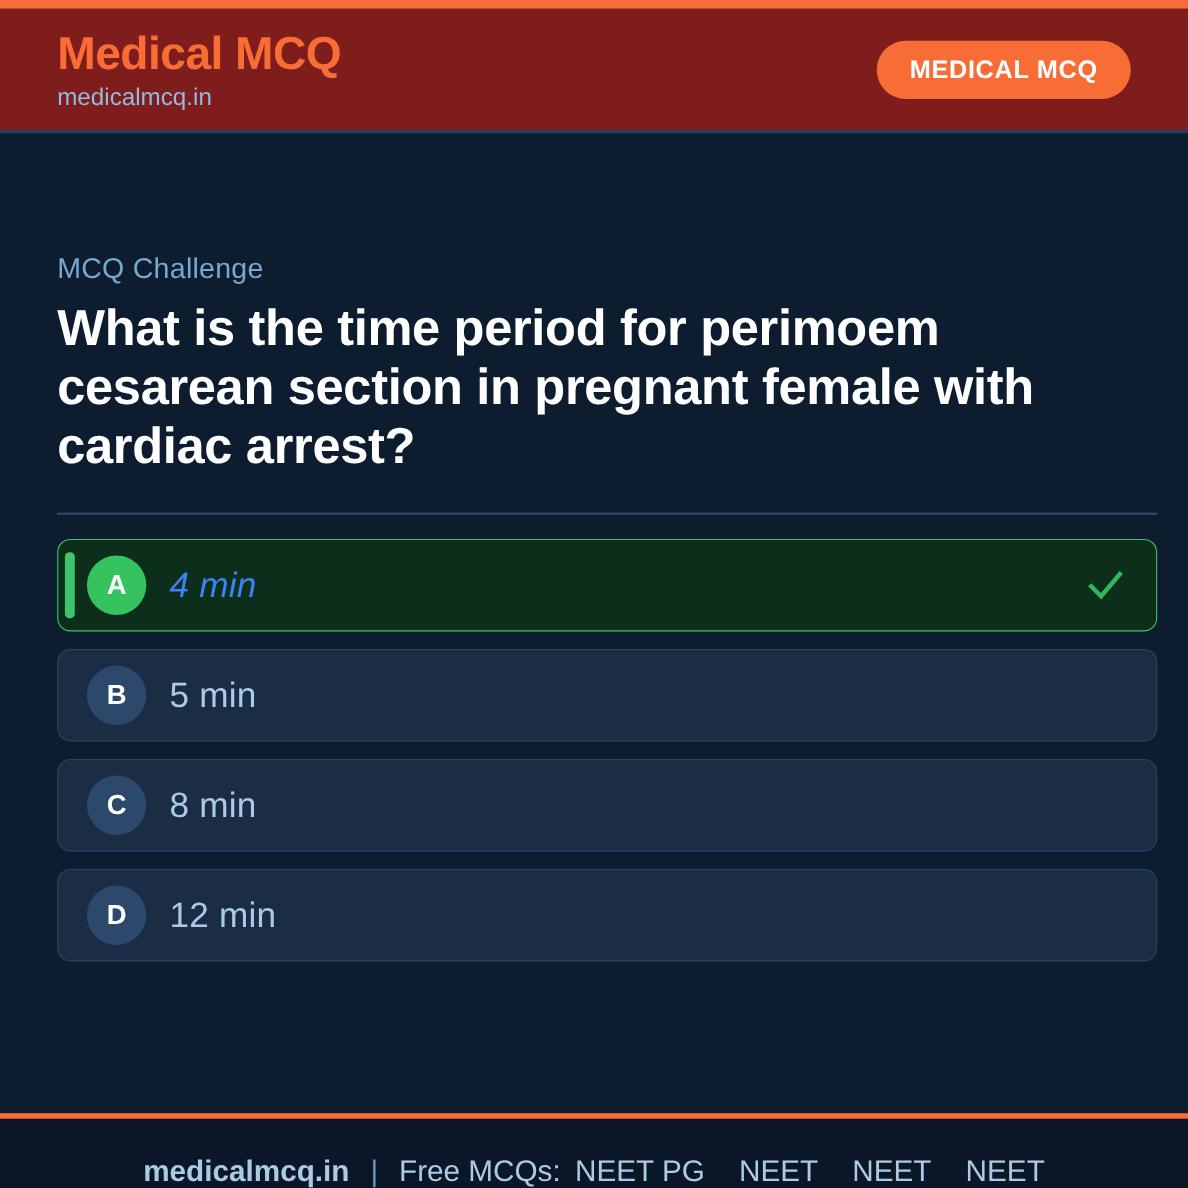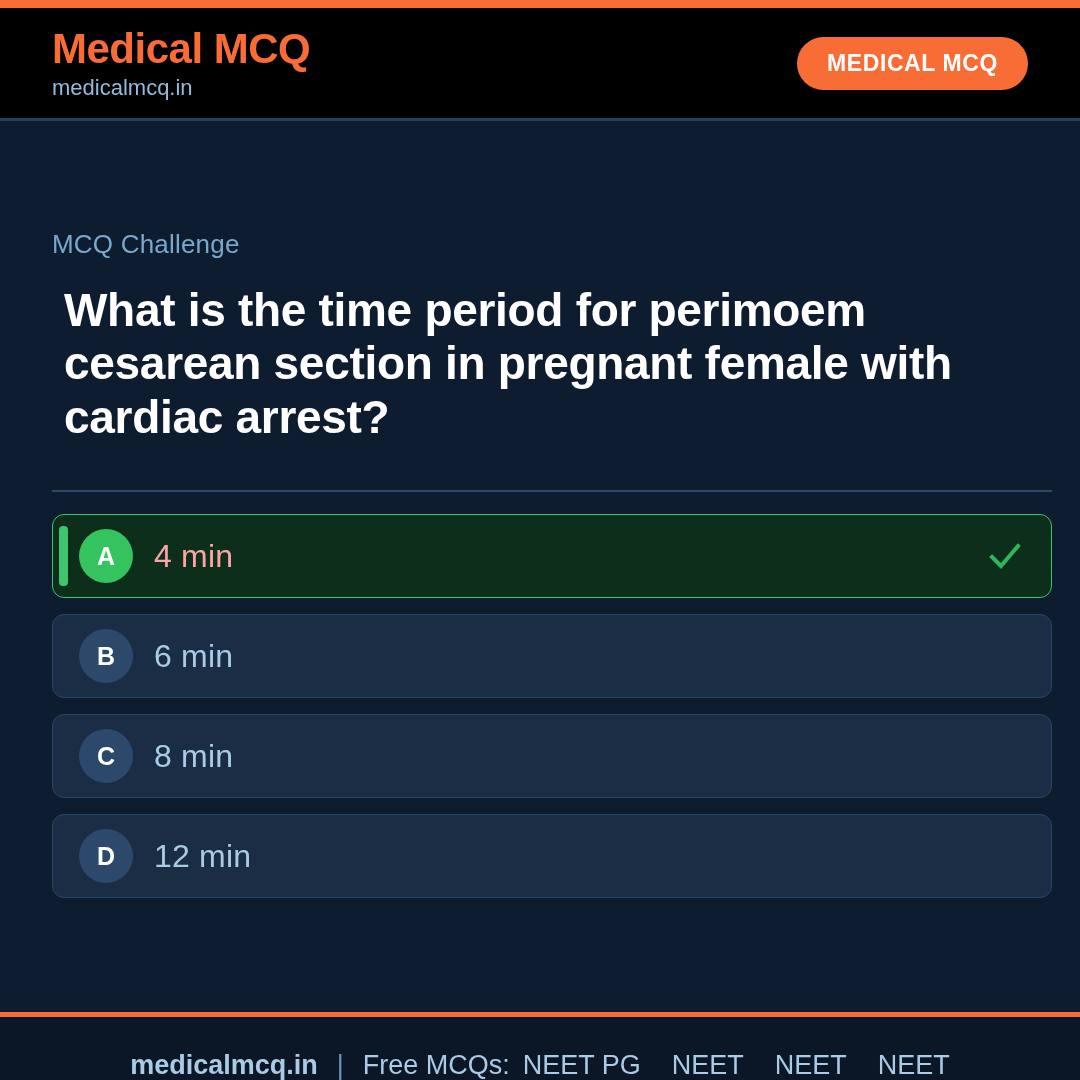--- a/index.html
+++ b/index.html
@@ -31,21 +31,21 @@
     width: 100%;
     background: #f86c35;
     flex: 0 0 auto;
   }
 
   
   .header {
     flex: 0 0 auto;
     height: 113px;
     box-sizing: border-box;
-    background: #000000;
+    background: #7f1d1d;
     border-bottom: 3px solid #23405f;
     display: flex;
     align-items: center;
     justify-content: space-between;
     padding: 0 52px 0 52px;
   }
   .brand {
     display: flex;
     flex-direction: column;
     justify-content: center;
@@ -90,21 +90,21 @@
     letter-spacing: 0.2px;
   }
 
   .question {
     font-size: 46px;
     line-height: 1.16;
     font-weight: bold;
     color: #ffffff;
     letter-spacing: -0.3px;
     max-width: 900px;
-    margin: 12px;
+    margin: 0;
   }
 
   .divider {
     margin-top: 34px;
     margin-bottom: 22px;
     height: 2px;
     background: #2b4a6b;
     width: 100%;
   }
 
@@ -166,21 +166,22 @@
     background: #34c35f;
     color: #ffffff;
   }
 
   .opt-text {
     font-size: 32px;
     color: #a9cbe6;
     letter-spacing: 0.2px;
   }
   .option.correct .opt-text {
-    color: #fca5a5;
+    color: #3b82f6;
+    font-style: italic;
   }
 
   .opt-check {
     margin-left: auto;
     width: 36px;
     height: 36px;
     display: none;
   }
   .option.correct .opt-check {
     display: block;
@@ -252,21 +253,21 @@
         <span class="opt-check">
           <svg width="36" height="36" viewBox="0 0 36 36" fill="none" xmlns="http://www.w3.org/2000/svg">
             <path d="M5 19 L14 28 L31 8" stroke="#2eb85c" stroke-width="4" stroke-linecap="square" stroke-linejoin="miter" fill="none"></path>
           </svg>
         </span>
       </div>
 
       <div class="option">
 
         <span class="opt-letter">B</span>
-        <span class="opt-text">6 min</span>
+        <span class="opt-text">5 min</span>
 
       </div>
 
       <div class="option">
 
         <span class="opt-letter">C</span>
         <span class="opt-text">8 min</span>
 
       </div>
 

